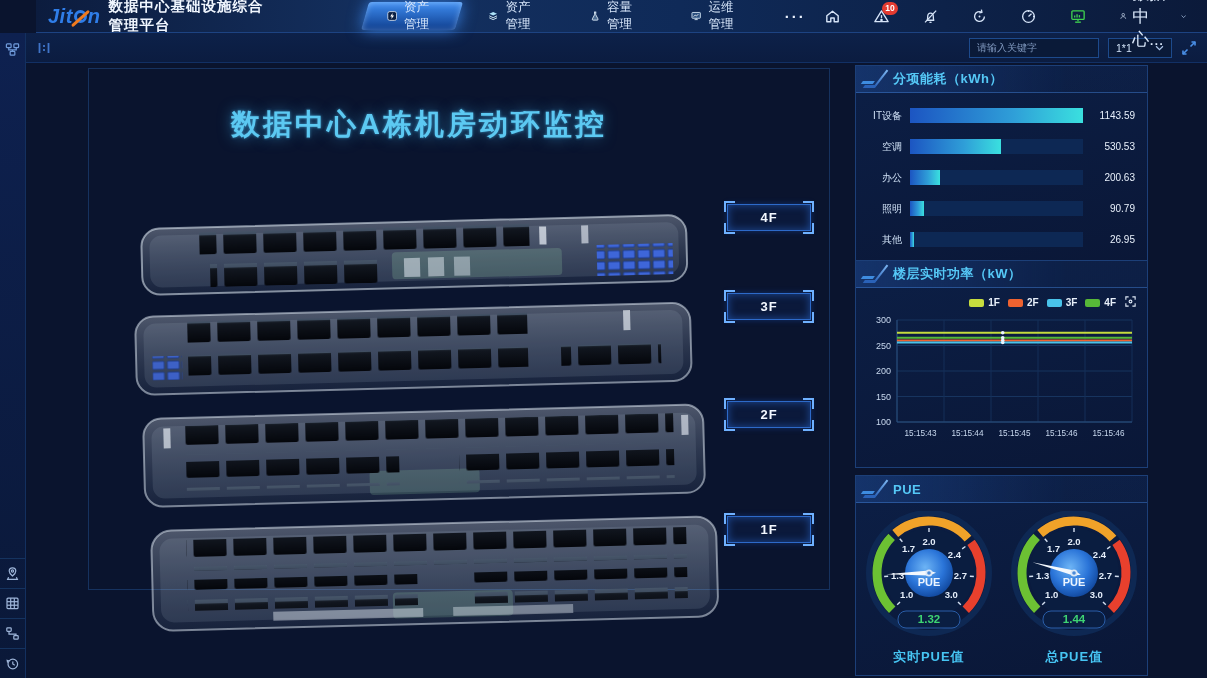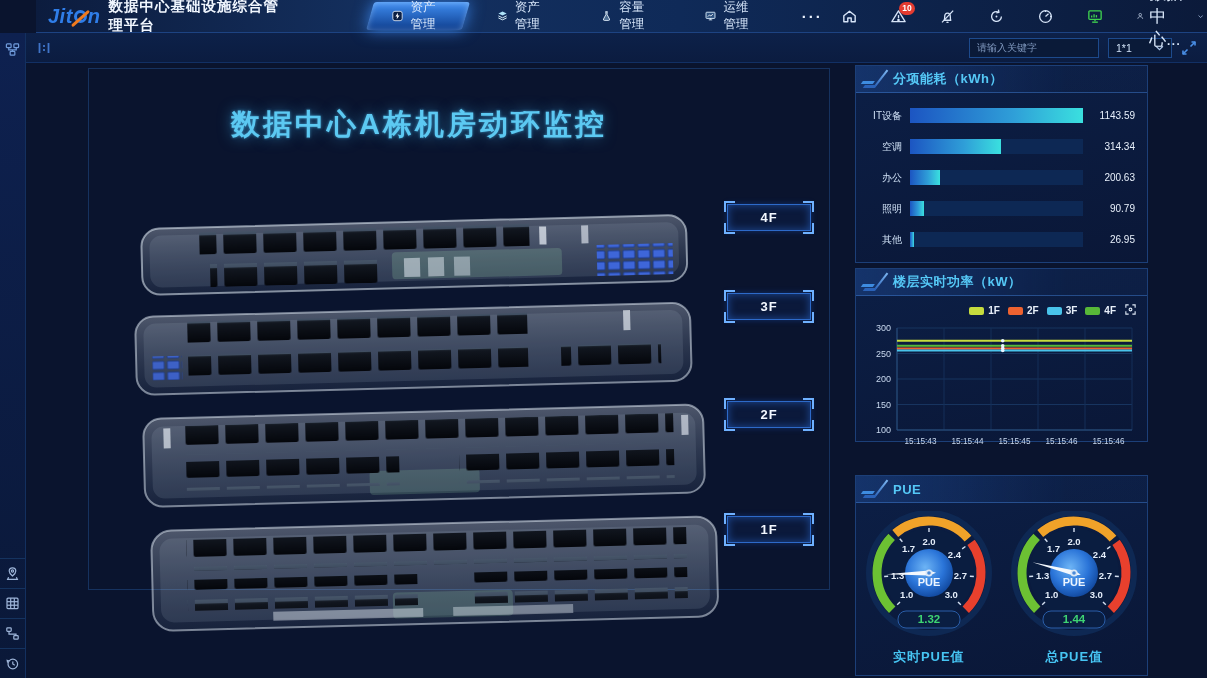--- a/index.html
+++ b/index.html
@@ -18,21 +18,21 @@
     left:-8px;top:4px;transform:rotate(-42deg);}
   .app-title{font-size:14.5px;font-weight:bold;color:#f1f7ff;letter-spacing:1px;}
   .nav{display:flex;align-items:stretch;margin-left:70px;}
   .nav-item{position:relative;display:flex;align-items:center;gap:7px;padding:0 26px;font-size:12.5px;
     color:#d7e6fa;cursor:pointer;}
   .nav-item>*{position:relative;z-index:1;}
   .nav-item.active::before{content:'';position:absolute;top:2px;bottom:2px;left:4px;right:4px;
     background:linear-gradient(180deg,#3f8ef2,#0f3e8e);transform:skewX(-16deg);border-radius:3px;
     box-shadow:0 0 16px rgba(60,140,245,.85), inset 0 1px 6px rgba(190,225,255,.45);}
   .nav-more{display:flex;align-items:center;padding:0 18px;font-size:15px;font-weight:bold;letter-spacing:2px;color:#e9f1fd;cursor:pointer;}
-  .top-right{margin-left:auto;display:flex;align-items:center;gap:32px;padding-right:4px;}
+  .top-right{margin-left:auto;display:flex;align-items:center;gap:32px;padding-right:21px;}
   .tico{position:relative;display:flex;align-items:center;color:#d6e4f8;cursor:pointer;}
   .badge{position:absolute;top:-6px;right:-8px;min-width:15px;height:13px;padding:0 3px;border-radius:8px;
     background:#e43b30;color:#fff;font-size:8.5px;font-weight:bold;display:flex;align-items:center;justify-content:center;}
   .user-box{display:flex;align-items:center;gap:5px;cursor:pointer;}
   .user-name{font-size:17px;color:#dceafc;}
 
   
   .toolbar{position:absolute;top:33px;left:26px;right:0;height:30px;display:flex;align-items:center;
     background:linear-gradient(180deg,#0d2149,#0b1c40);border-bottom:1px solid #123064;padding:0 10px;z-index:30;}
   .tool-right{margin-left:auto;display:flex;align-items:center;gap:9px;}
@@ -68,21 +68,21 @@
   .floor-btn .c2::before{content:'';position:absolute;right:-4px;top:-4px;width:9px;height:9px;
     border-right:2px solid #6fb1ff;border-top:2px solid #6fb1ff;}
   .floor-btn .c2::after{content:'';position:absolute;left:-4px;bottom:-4px;width:9px;height:9px;
     border-left:2px solid #6fb1ff;border-bottom:2px solid #6fb1ff;}
   #fb-4f{top:135px;} #fb-3f{top:224px;} #fb-2f{top:332px;} #fb-1f{top:447px;}
 
   
   .card{position:absolute;left:855px;width:293px;background:linear-gradient(165deg,#0c1f46 0%,#0a1737 100%);
     border:1px solid #1c3f78;}
   #card-energy{top:65px;height:198px;}
-  #card-power{top:268px;height:174px;}
+  #card-power{top:260px;height:208px;}
   #card-pue{top:475px;height:201px;}
   .card-head{position:relative;height:27px;display:flex;align-items:center;padding-left:37px;
     color:#55c8f6;font-weight:bold;font-size:13px;letter-spacing:.5px;
     background:linear-gradient(90deg,rgba(40,95,185,.32),rgba(40,95,185,.04) 72%);
     border-bottom:1px solid rgba(62,122,205,.5);}
   .card-head::before{content:'';position:absolute;left:24px;top:2px;width:2px;height:21px;
     background:linear-gradient(#7cb6f2,#2a62b8);transform:rotate(38deg);}
   .head-deco{position:absolute;left:6px;top:15px;width:14px;height:7px;}
   .head-deco::before{content:'';position:absolute;left:0;top:0;width:12px;height:2.5px;background:#3e8ce0;transform:skewX(-35deg);}
   .head-deco::after{content:'';position:absolute;left:2px;top:4px;width:12px;height:2.5px;background:#2a62b8;transform:skewX(-35deg);}
@@ -389,21 +389,21 @@
           <span class="e-track">
             <span class="e-fill" style="display: block; width: 100%;"></span>
           </span>
           <span class="e-val">1143.59</span>
         </div>
         <div class="e-row">
           <span class="e-label">空调</span>
           <span class="e-track">
             <span class="e-fill" style="display: block; width: 52.3571%;"></span>
           </span>
-          <span class="e-val">314.34</span>
+          <span class="e-val">530.53</span>
         </div>
         <div class="e-row">
           <span class="e-label">办公</span>
           <span class="e-track">
             <span class="e-fill" style="display: block; width: 17.5439%;"></span>
           </span>
           <span class="e-val">200.63</span>
         </div>
         <div class="e-row">
           <span class="e-label">照明</span>

